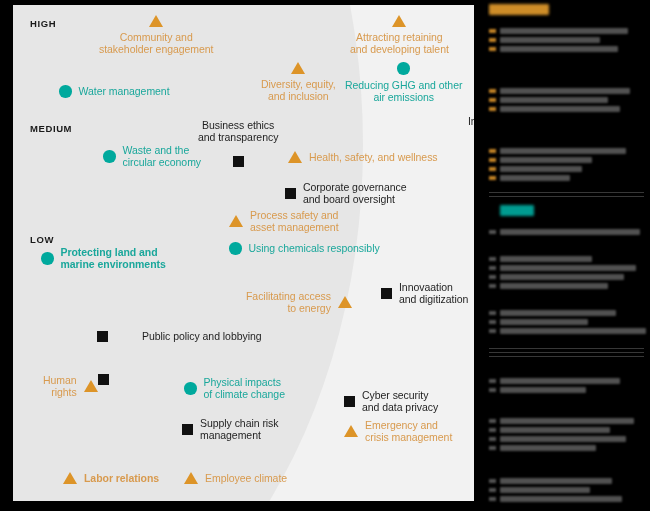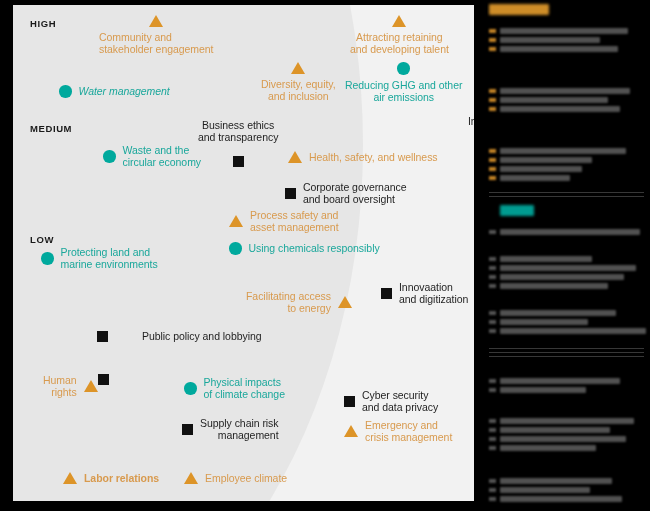--- a/index.html
+++ b/index.html
@@ -151,35 +151,35 @@
     <div class="band" id="band-inner"></div>
 
     <div id="axis-labels">
         <div class="axis-label" style="left: 17px; top: 13px;">HIGH</div>
         <div class="axis-label" style="left: 17px; top: 118px;">MEDIUM</div>
         <div class="axis-label" style="left: 17px; top: 229px;">LOW</div>
       </div>
     <div id="points-layer">
         <div class="item cat-social" style="left: 86px; top: 10px; flex-direction: column; gap: 4px;">
           <span class="marker triangle"></span>
-          <span class="item-label" style="">Community and<br>stakeholder engagement</span>
+          <span class="item-label" style="text-align: center;">Community and<br>stakeholder engagement</span>
         </div>
         <div class="item cat-social" style="left: 337px; top: 10px; flex-direction: column; gap: 4px;">
           <span class="marker triangle"></span>
           <span class="item-label" style="text-align: center;">Attracting retaining<br>and developing talent</span>
         </div>
         <div class="item cat-social" style="left: 248px; top: 57px; flex-direction: column; gap: 4px;">
           <span class="marker triangle"></span>
           <span class="item-label" style="text-align: center;">Diversity, equity,<br>and inclusion</span>
         </div>
         <div class="item cat-env" style="left: 332px; top: 57px; flex-direction: column; gap: 4px;">
           <span class="marker circle"></span>
           <span class="item-label" style="text-align: center;">Reducing GHG and other<br>air emissions</span>
         </div>
-        <div class="item cat-env" style="left: 46px; top: 80px; font-style: italic;">
+        <div class="item cat-env" style="left: 46px; top: 80px;">
           <span class="marker circle"></span>
           <span class="item-label">Water management</span>
         </div>
         <div class="item cat-gov rtl" style="left: 455px; top: 110px;">
           <span class="item-label">Impact of energy transition<br>on business model</span>
         </div>
         <div class="item cat-gov" style="left: 185px; top: 114px; flex-direction: column-reverse; gap: 12px;">
           <span class="marker square"></span>
           <span class="item-label" style="text-align: center;">Business ethics<br>and transparency</span>
         </div>
@@ -196,21 +196,21 @@
           <span class="item-label">Corporate governance<br>and board oversight</span>
         </div>
         <div class="item cat-social" style="left: 216px; top: 204px;">
           <span class="marker triangle"></span>
           <span class="item-label">Process safety and<br>asset management</span>
         </div>
         <div class="item cat-env" style="left: 216px; top: 237px;">
           <span class="marker circle"></span>
           <span class="item-label">Using chemicals responsibly</span>
         </div>
-        <div class="item cat-env" style="left: 28px; top: 241px;">
+        <div class="item cat-env" style="left: 28px; top: 241px; font-weight: bold;">
           <span class="marker circle"></span>
           <span class="item-label">Protecting land and<br>marine environments</span>
         </div>
         <div class="item cat-gov" style="left: 368px; top: 276px;">
           <span class="marker square"></span>
           <span class="item-label">Innovaation<br>and digitization</span>
         </div>
         <div class="item cat-social rtl" style="left: 233px; top: 285px;">
           <span class="marker triangle"></span>
           <span class="item-label">Facilitating access<br>to energy</span>
@@ -227,21 +227,21 @@
           <span class="marker square"></span>
         </div>
         <div class="item cat-env" style="left: 171px; top: 371px;">
           <span class="marker circle"></span>
           <span class="item-label">Physical impacts<br>of climate change</span>
         </div>
         <div class="item cat-gov" style="left: 331px; top: 384px;">
           <span class="marker square"></span>
           <span class="item-label">Cyber security<br>and data privacy</span>
         </div>
-        <div class="item cat-gov" style="left: 169px; top: 412px; text-align: right;">
+        <div class="item cat-gov" style="left: 169px; top: 412px;">
           <span class="marker square"></span>
           <span class="item-label">Supply chain risk<br>management</span>
         </div>
         <div class="item cat-social" style="left: 331px; top: 414px;">
           <span class="marker triangle"></span>
           <span class="item-label">Emergency and<br>crisis management</span>
         </div>
         <div class="item cat-social" style="left: 50px; top: 467px; font-weight: bold;">
           <span class="marker triangle"></span>
           <span class="item-label">Labor relations</span>

